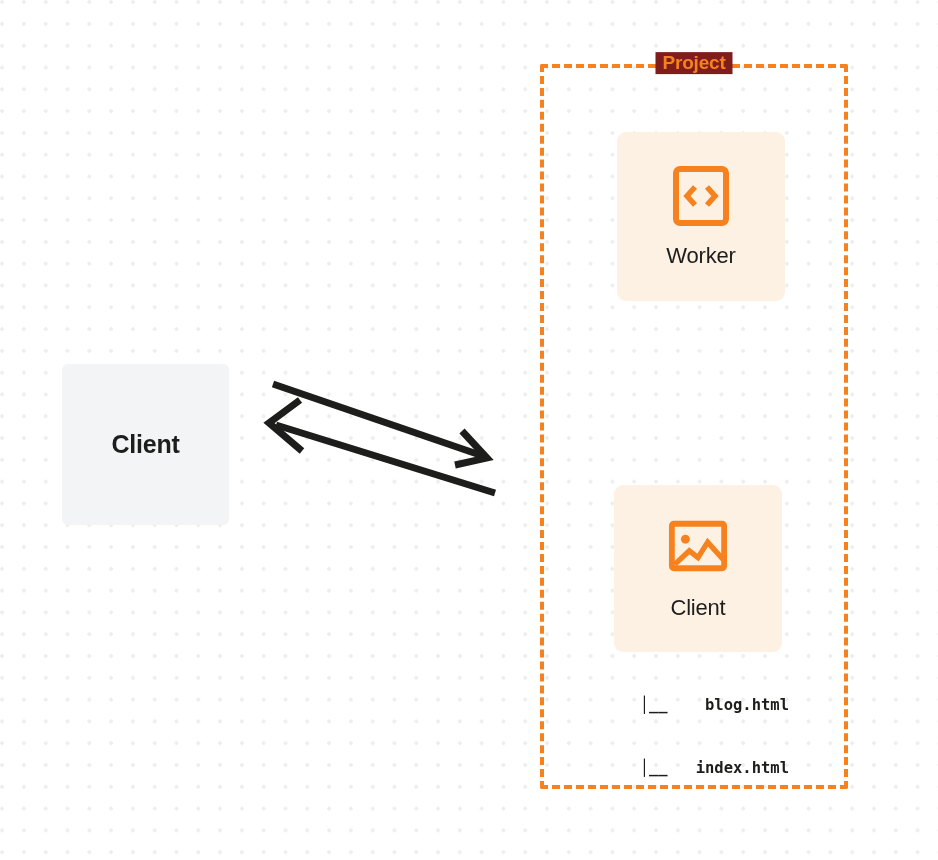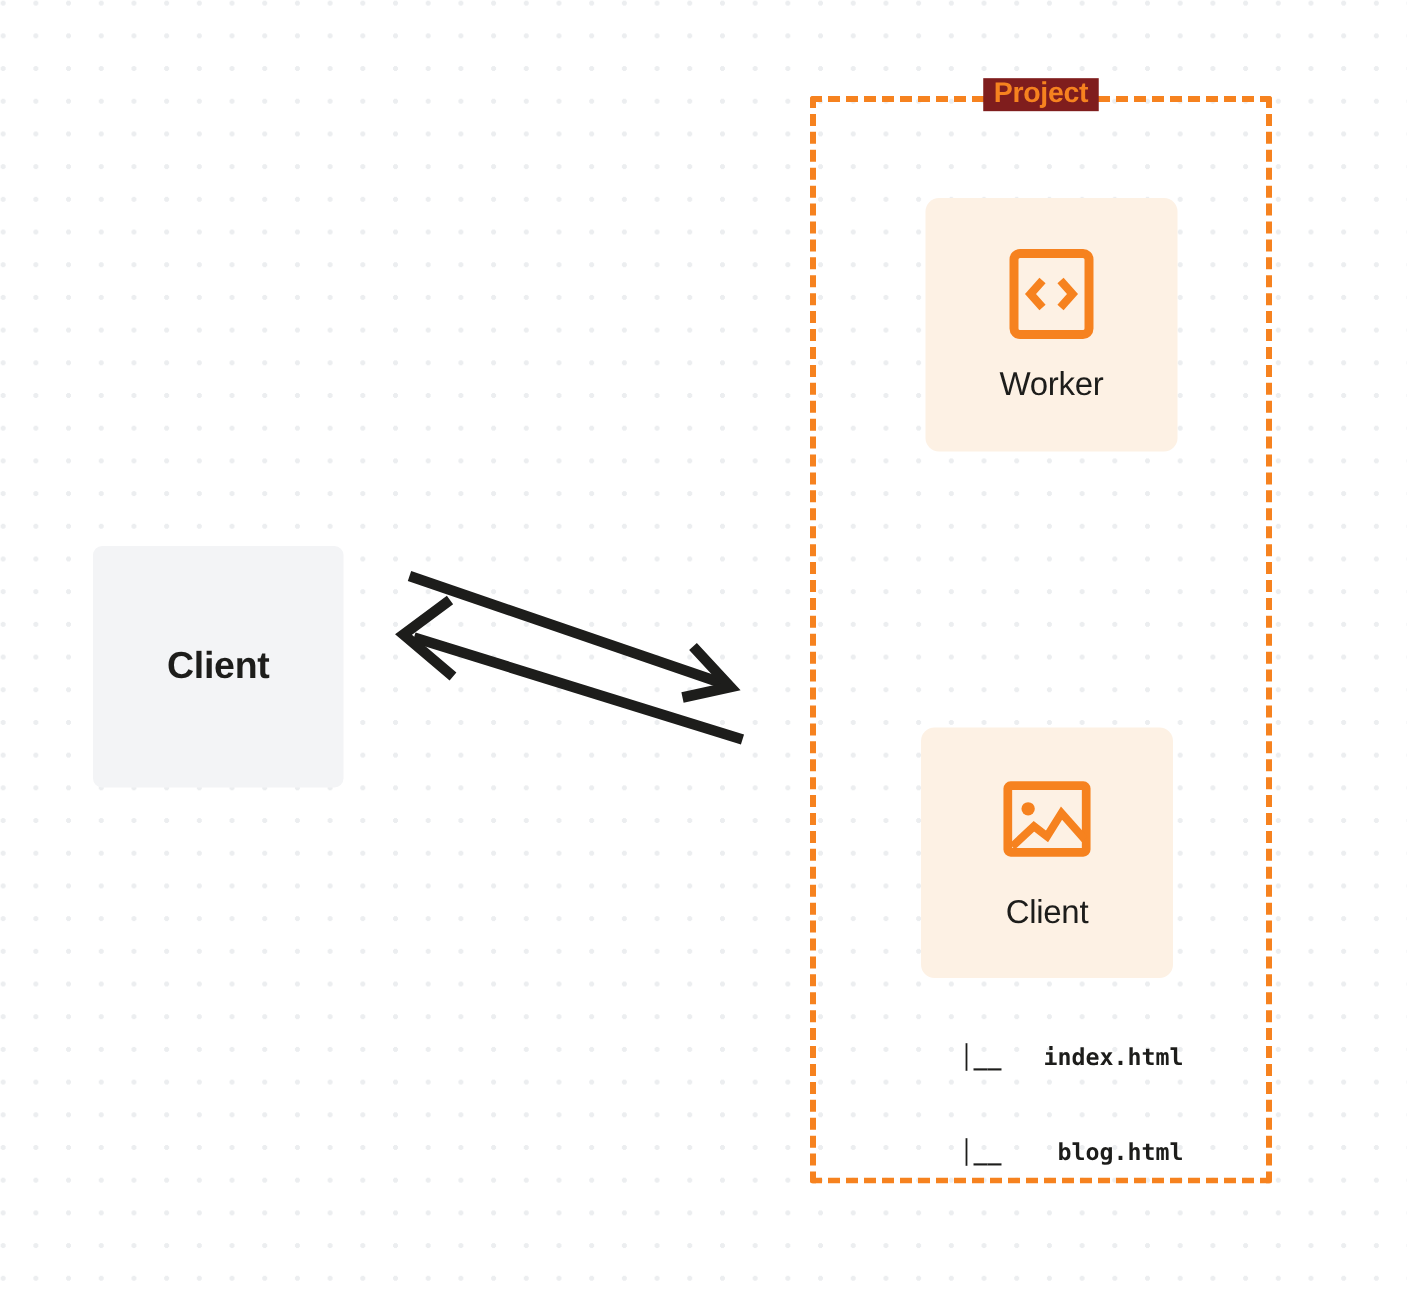--- a/index.html
+++ b/index.html
@@ -184,18 +184,18 @@
     <div class="card card-assets">
       <svg class="card-icon" viewBox="0 0 62 56" xmlns="http://www.w3.org/2000/svg">
         <rect x="4" y="5" width="54" height="46" rx="2" ry="2" fill="none" stroke="#f6821f" stroke-width="6"></rect>
         <circle cx="18" cy="21" r="4.6" fill="#f6821f"></circle>
         <polyline points="7,47 22,33 31,40 41,24 57,42" fill="none" stroke="#f6821f" stroke-width="5.5" stroke-linejoin="miter" stroke-linecap="butt"></polyline>
       </svg>
       <span class="card-label">Client</span>
     </div>
 
     <div class="file-tree">
+      <span class="file-tree-line">     │__    blog.html</span>
       <span class="file-tree-line">     │__   index.html</span>
-      <span class="file-tree-line">     │__    blog.html</span>
       
     </div>
   </div>
 </div>
 
 </body></html>

